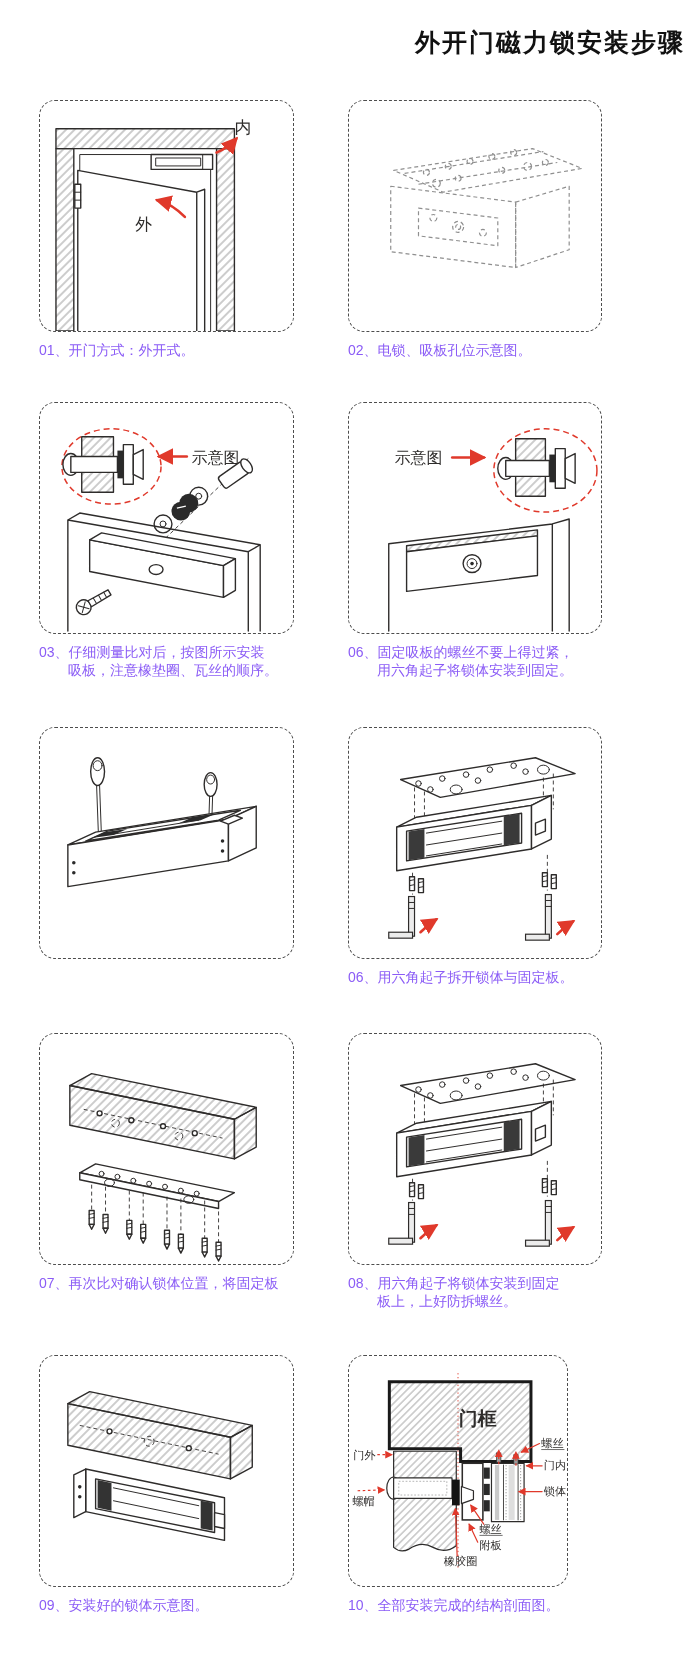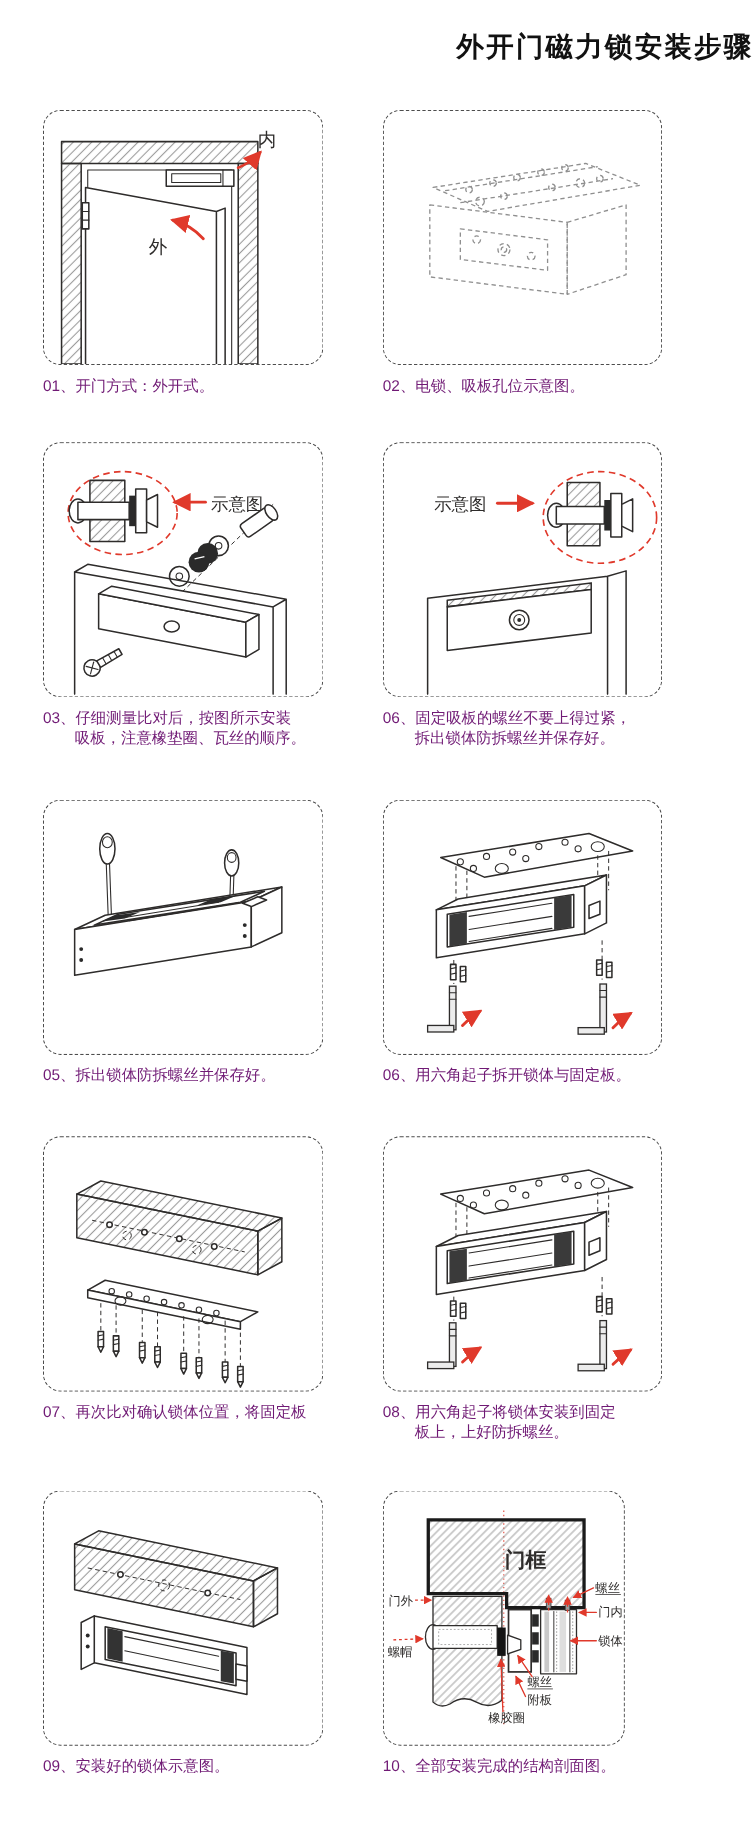--- a/index.html
+++ b/index.html
@@ -3,21 +3,21 @@
 <meta charset="utf-8">
 <style>
   html,body{margin:0;padding:0;background:#ffffff;}
   .page{position:relative;width:685px;height:1669px;background:#fff;overflow:hidden;
         font-family:"Liberation Sans","DejaVu Sans",sans-serif;color:#2e2c2b;}
   .title{position:absolute;top:26px;left:0;width:100%;text-align:right;
          font-size:25px;font-weight:bold;letter-spacing:2px;color:#111;}
   .step{position:absolute;}
   .panel{border:1.6px dashed #4d4d4d;border-radius:16px;box-sizing:border-box;background:#fff;}
   .panel svg{display:block;width:100%;height:100%;}
-  .caption{margin-top:9px;font-size:14px;line-height:18px;color:#701a75;white-space:nowrap;}
+  .caption{margin-top:9px;font-size:14px;line-height:18px;color:#8b5cf6;white-space:nowrap;}
   .cap-line.indent{padding-left:29px;}
   
   .ln{stroke:#2e2c2b;fill:none;stroke-width:1.4;stroke-linejoin:round;stroke-linecap:round;}
   .thin{stroke-width:1;}
   .fw{fill:#ffffff;stroke:#2e2c2b;stroke-width:1.4;stroke-linejoin:round;}
   .dk{fill:#2a2a2a;stroke:none;}
   .hatchf{fill:url(#pHatch);stroke:#2e2c2b;stroke-width:1.4;stroke-linejoin:round;}
   .dsh{stroke:#2e2c2b;stroke-width:0.9;stroke-dasharray:4 3;fill:none;}
   .gray{stroke:#8f8f8f;fill:none;stroke-width:1.2;stroke-dasharray:4 3;stroke-linejoin:round;}
   .red{stroke:#e0392b;fill:none;stroke-width:2.6;stroke-linecap:round;}
@@ -178,21 +178,21 @@
         <g>
           <polygon points="58,150 190,134 190,174 58,190" class="fw"></polygon>
           <circle cx="124" cy="162" r="9" class="ln"></circle>
           <circle cx="124" cy="162" r="5" class="ln thin"></circle>
           <circle cx="124" cy="162" r="1.8" class="dk"></circle>
         </g>
       </svg>
     </div>
     <div class="caption">
       <div class="cap-line">06、固定吸板的螺丝不要上得过紧，</div>
-      <div class="cap-line indent">拆出锁体防拆螺丝并保存好。</div>
+      <div class="cap-line indent">用六角起子将锁体安装到固定。</div>
     </div>
   </div>
 
   <div class="step" style="left:39px;top:727px;width:255px">
     <div class="panel" style="height:232px">
       <svg viewBox="0 0 255 232">
         <g>
           <ellipse cx="58" cy="44" rx="7" ry="14" class="fw"></ellipse>
           <ellipse cx="58" cy="38" rx="4.5" ry="5" class="ln thin"></ellipse>
           <line x1="57" y1="58" x2="59" y2="112" class="ln thin"></line>
@@ -213,24 +213,20 @@
           <polygon points="140,96 154,90 176,87 162,93" class="dk"></polygon>
           <line x1="74" y1="107" x2="160" y2="93" class="ln thin"></line>
           <line x1="78" y1="110" x2="164" y2="96" class="ln thin"></line>
           <polygon points="182,94 196,88 204,91 190,97" class="fw"></polygon>
           <circle cx="34" cy="136" r="1.8" class="dk"></circle>
             <circle cx="34" cy="146" r="1.8" class="dk"></circle>
           <circle cx="184" cy="114" r="1.8" class="dk"></circle>
             <circle cx="184" cy="124" r="1.8" class="dk"></circle>
         </g>
       </svg>
-    </div>
-    <div class="caption">
-      <div class="cap-line">05、拆出锁体防拆螺丝并保存好。</div>
-      <div class="cap-line indent"></div>
     </div>
   </div>
 
   <div class="step" style="left:348px;top:727px;width:254px">
     <div class="panel" style="height:232px">
       <svg viewBox="0 0 254 232">
         <g id="gExploded">
           <g>
             <polygon points="52,52 188,30 228,46 92,70" class="fw"></polygon>
             <circle cx="70" cy="56" r="2.8" class="ln thin"></circle>

